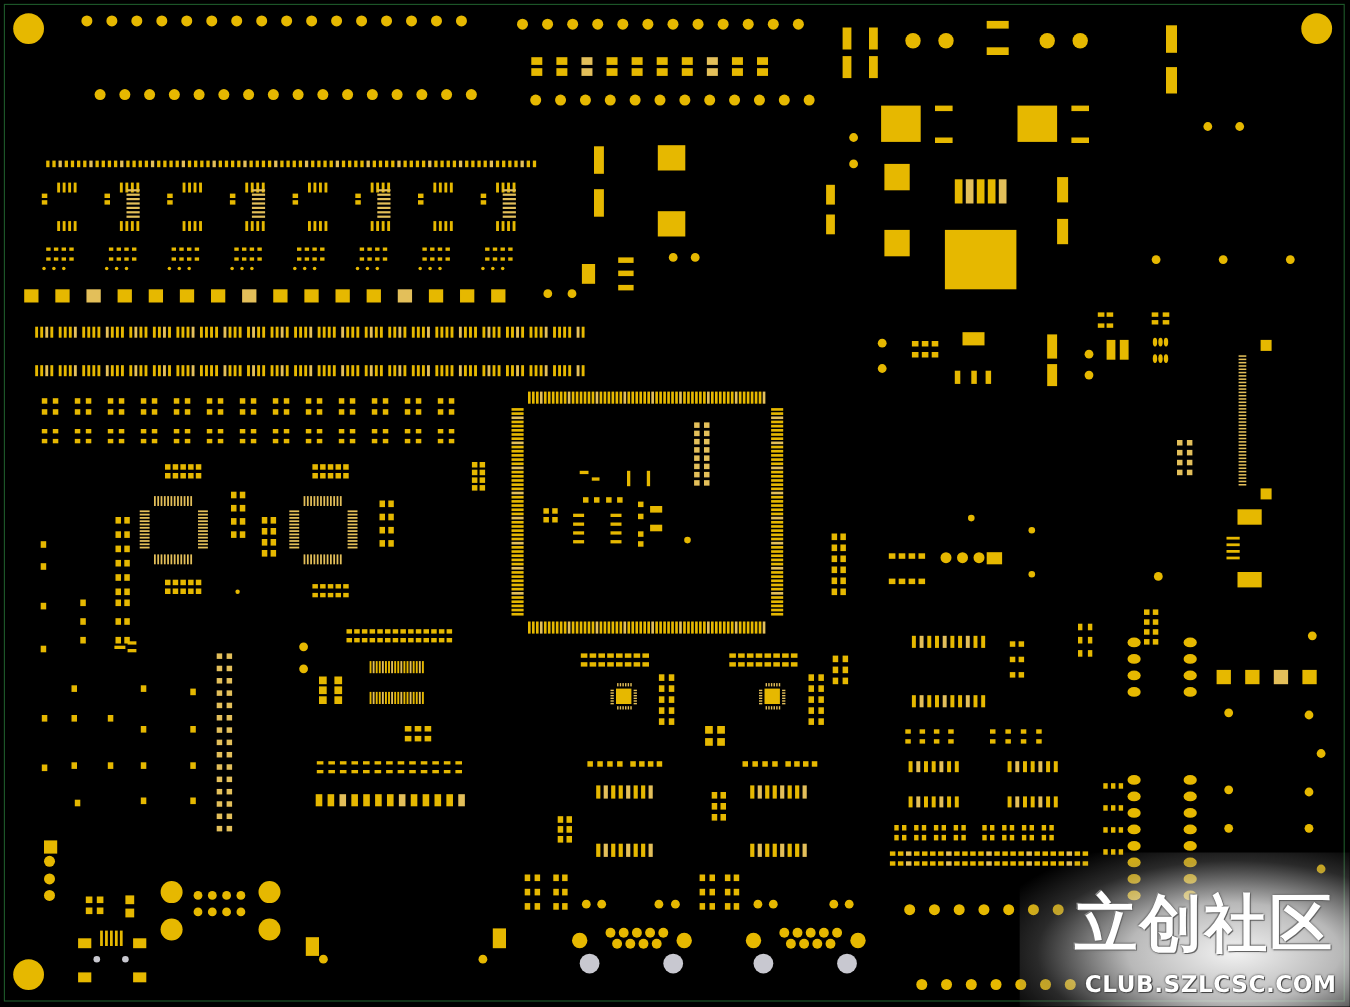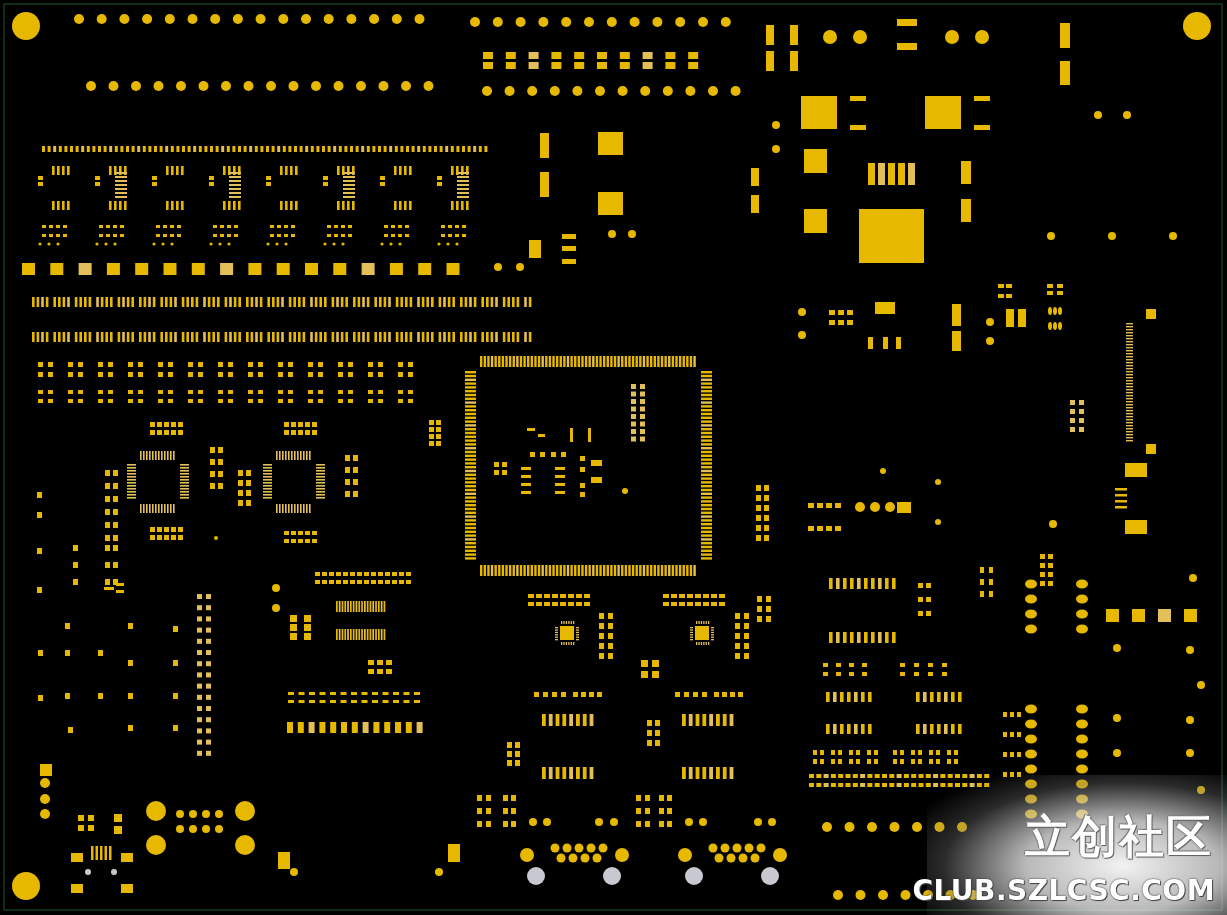--- a/index.html
+++ b/index.html
@@ -1,23 +1,23 @@
 <!DOCTYPE html>
 <html><head>
 <meta charset="utf-8">
 <style>
   html,body{margin:0;padding:0;background:#000;}
   body{width:1227px;height:915px;overflow:hidden;position:relative;font-family:"DejaVu Sans",sans-serif;}
   #board{position:absolute;left:0;top:0;width:1227px;height:915px;}
   .wm{position:absolute;right:0;bottom:0;width:300px;height:140px;
       background:radial-gradient(ellipse at 65% 65%, rgba(255,255,255,0.95) 0%, rgba(230,230,230,0.8) 35%, rgba(120,120,120,0.35) 65%, rgba(0,0,0,0) 85%);
       pointer-events:none;}
-  .wm-title{position:absolute;right:14px;bottom:48px;font-family:Liberation Serif, serif;font-weight:bold;font-size:45px;
+  .wm-title{position:absolute;right:14px;bottom:36px;font-family:Liberation Serif, serif;font-weight:bold;font-size:57px;
       color:#fff;letter-spacing:2px;text-shadow:0 0 2px #333,1px 1px 0 #777,-1px -1px 0 #999;}
-  .wm-url{position:absolute;right:12px;bottom:8px;font-family:"DejaVu Sans",sans-serif;font-weight:bold;font-size:28px;
+  .wm-url{position:absolute;right:12px;bottom:8px;font-family:"DejaVu Sans",sans-serif;font-weight:bold;font-size:21px;
       color:#fff;letter-spacing:0.5px;text-shadow:0 0 2px #222,1px 1px 0 #555;}
 </style>
 </head>
 <body>
 
 <svg id="board" xmlns="http://www.w3.org/2000/svg" width="1227" height="915" viewBox="0 0 1227 915">
   <rect x="0" y="0" width="1227" height="915" fill="#000"></rect>
   <rect id="outline" fill="none" stroke-width="1" x="4" y="4" width="1218" height="906" stroke="#1e5a2a"></rect>
   <g id="pads">
       <circle cx="26" cy="26" r="14" fill="#e6b800"></circle>

